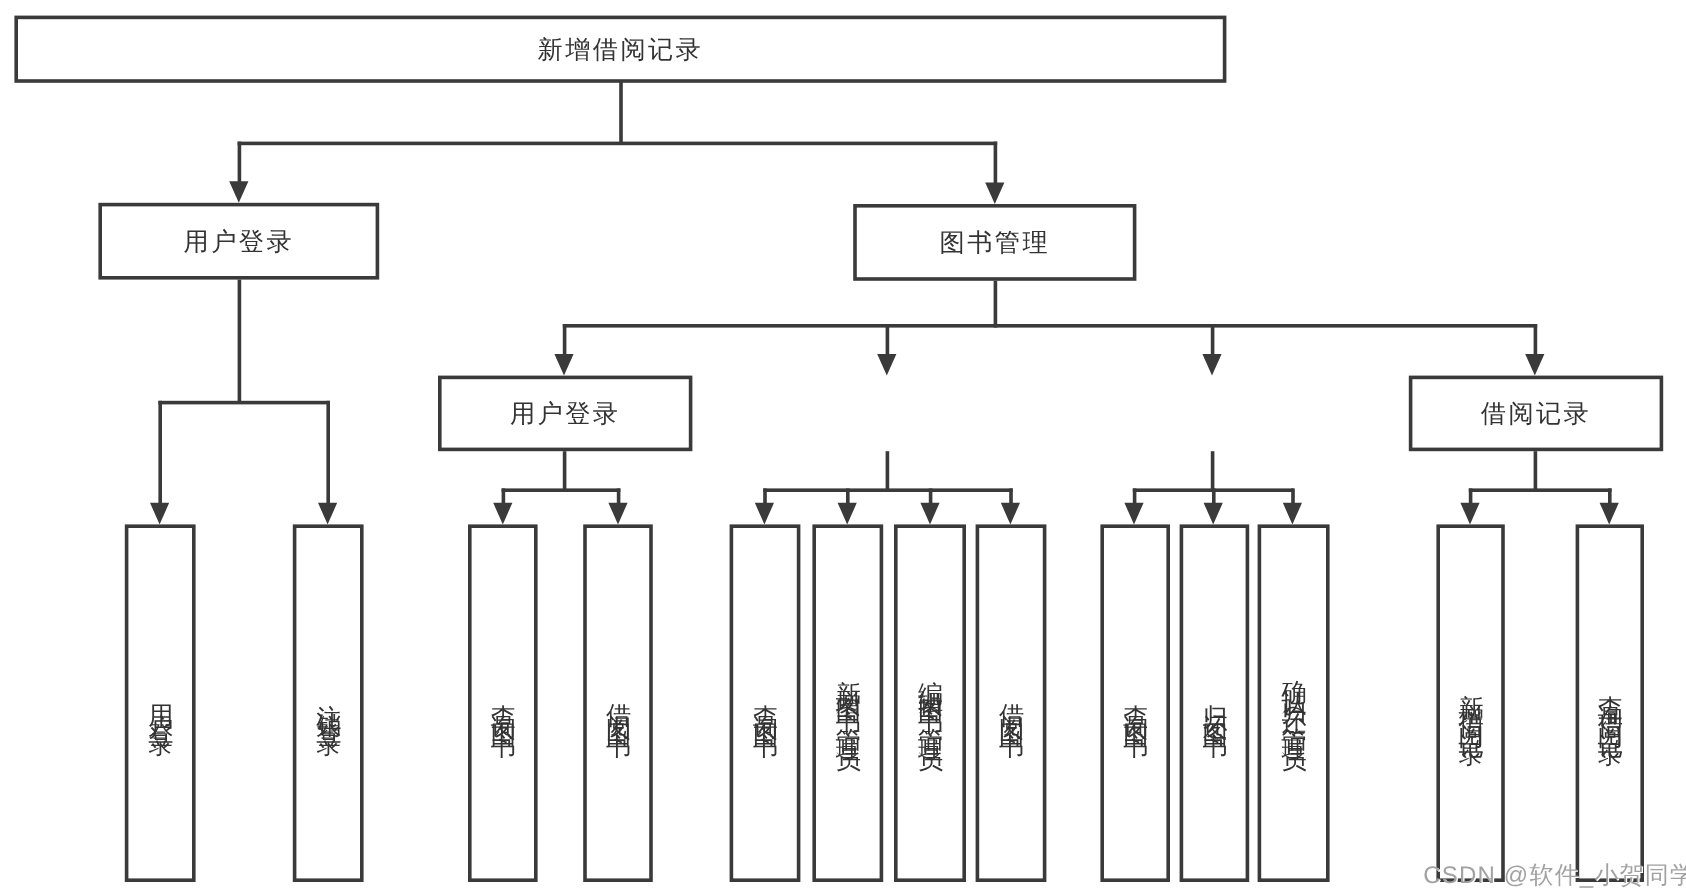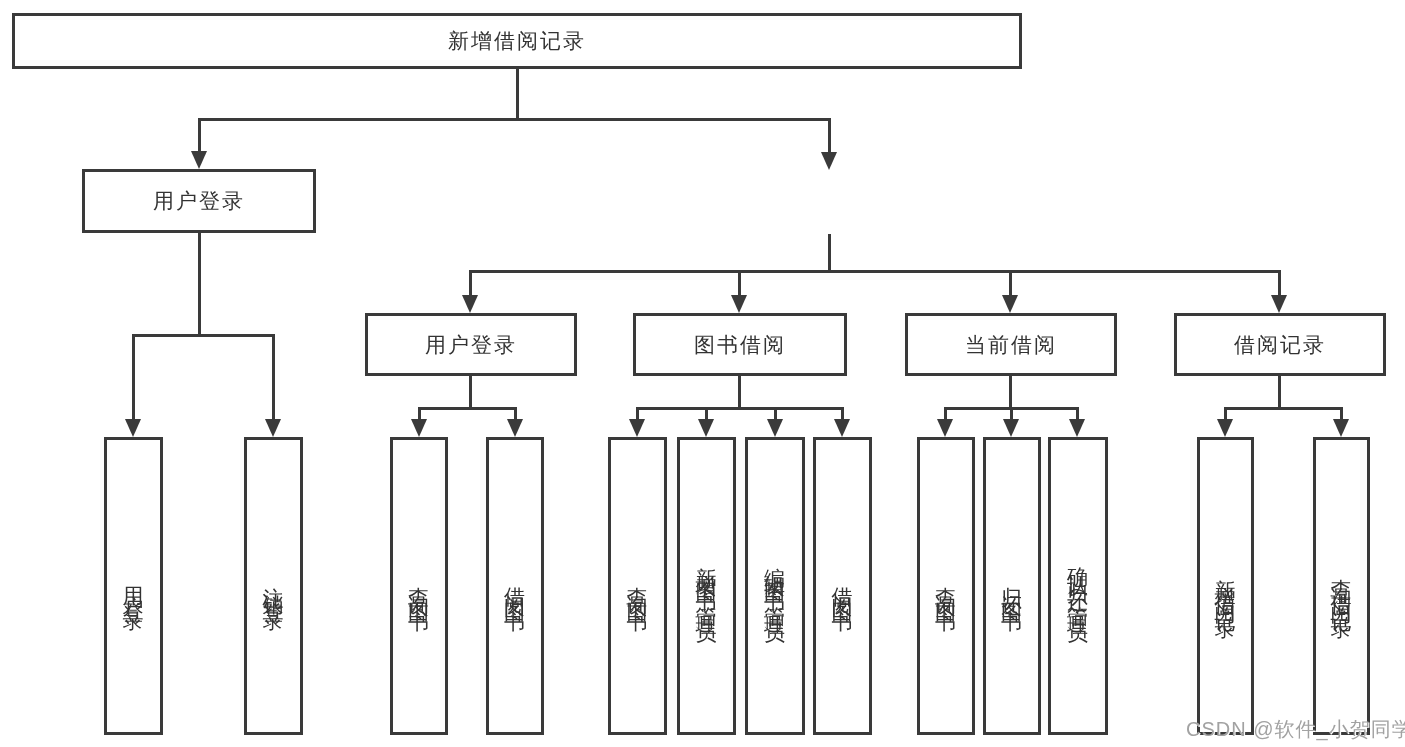--- a/index.html
+++ b/index.html
@@ -82,20 +82,23 @@
 
   <div class="vline" style="left:516px; top:67px; height:53px;"></div>
   <div class="hline" style="left:198px; top:118px; width:633px;"></div>
   <div class="vline" style="left:198px; top:118px; height:36px;"></div>
   <div class="arrow" style="left:191px; top:151px;"></div>
   <div class="vline" style="left:828px; top:118px; height:36px;"></div>
   <div class="arrow" style="left:821px; top:152px;"></div>
 
   <div class="node" style="left:82px; top:169px; width:234px; height:64px;">
     <span class="lbl">用户登录</span>
+  </div>
+  <div class="node" style="left:711px; top:170px; width:236px; height:64px;">
+    <span class="lbl">图书管理</span>
   </div>
 
   <div class="vline" style="left:198px; top:233px; height:103px;"></div>
   <div class="hline" style="left:132px; top:334px; width:143px;"></div>
   <div class="vline" style="left:132px; top:334px; height:87px;"></div>
   <div class="arrow" style="left:125px; top:419px;"></div>
   <div class="vline" style="left:272px; top:334px; height:87px;"></div>
   <div class="arrow" style="left:265px; top:419px;"></div>
 
   <div class="vline" style="left:828px; top:234px; height:39px;"></div>
@@ -105,26 +108,20 @@
   <div class="vline" style="left:738px; top:270px; height:28px;"></div>
   <div class="arrow" style="left:731px; top:295px;"></div>
   <div class="vline" style="left:1009px; top:270px; height:28px;"></div>
   <div class="arrow" style="left:1002px; top:295px;"></div>
   <div class="vline" style="left:1278px; top:270px; height:28px;"></div>
   <div class="arrow" style="left:1271px; top:295px;"></div>
 
   <div class="node" style="left:365px; top:313px; width:212px; height:63px;">
     <span class="lbl">用户登录</span>
   </div>
-  <div class="node" style="left:633px; top:313px; width:214px; height:63px;">
-    <span class="lbl">图书借阅</span>
-  </div>
-  <div class="node" style="left:905px; top:313px; width:212px; height:63px;">
-    <span class="lbl">当前借阅</span>
-  </div>
   <div class="node" style="left:1174px; top:313px; width:212px; height:63px;">
     <span class="lbl">借阅记录</span>
   </div>
 
   <div class="vline" style="left:469px; top:376px; height:34px;"></div>
   <div class="hline" style="left:418px; top:407px; width:99px;"></div>
   <div class="vline" style="left:418px; top:407px; height:16px;"></div>
   <div class="arrow" style="left:411px; top:419px;"></div>
   <div class="vline" style="left:514px; top:407px; height:16px;"></div>
   <div class="arrow" style="left:507px; top:419px;"></div>

